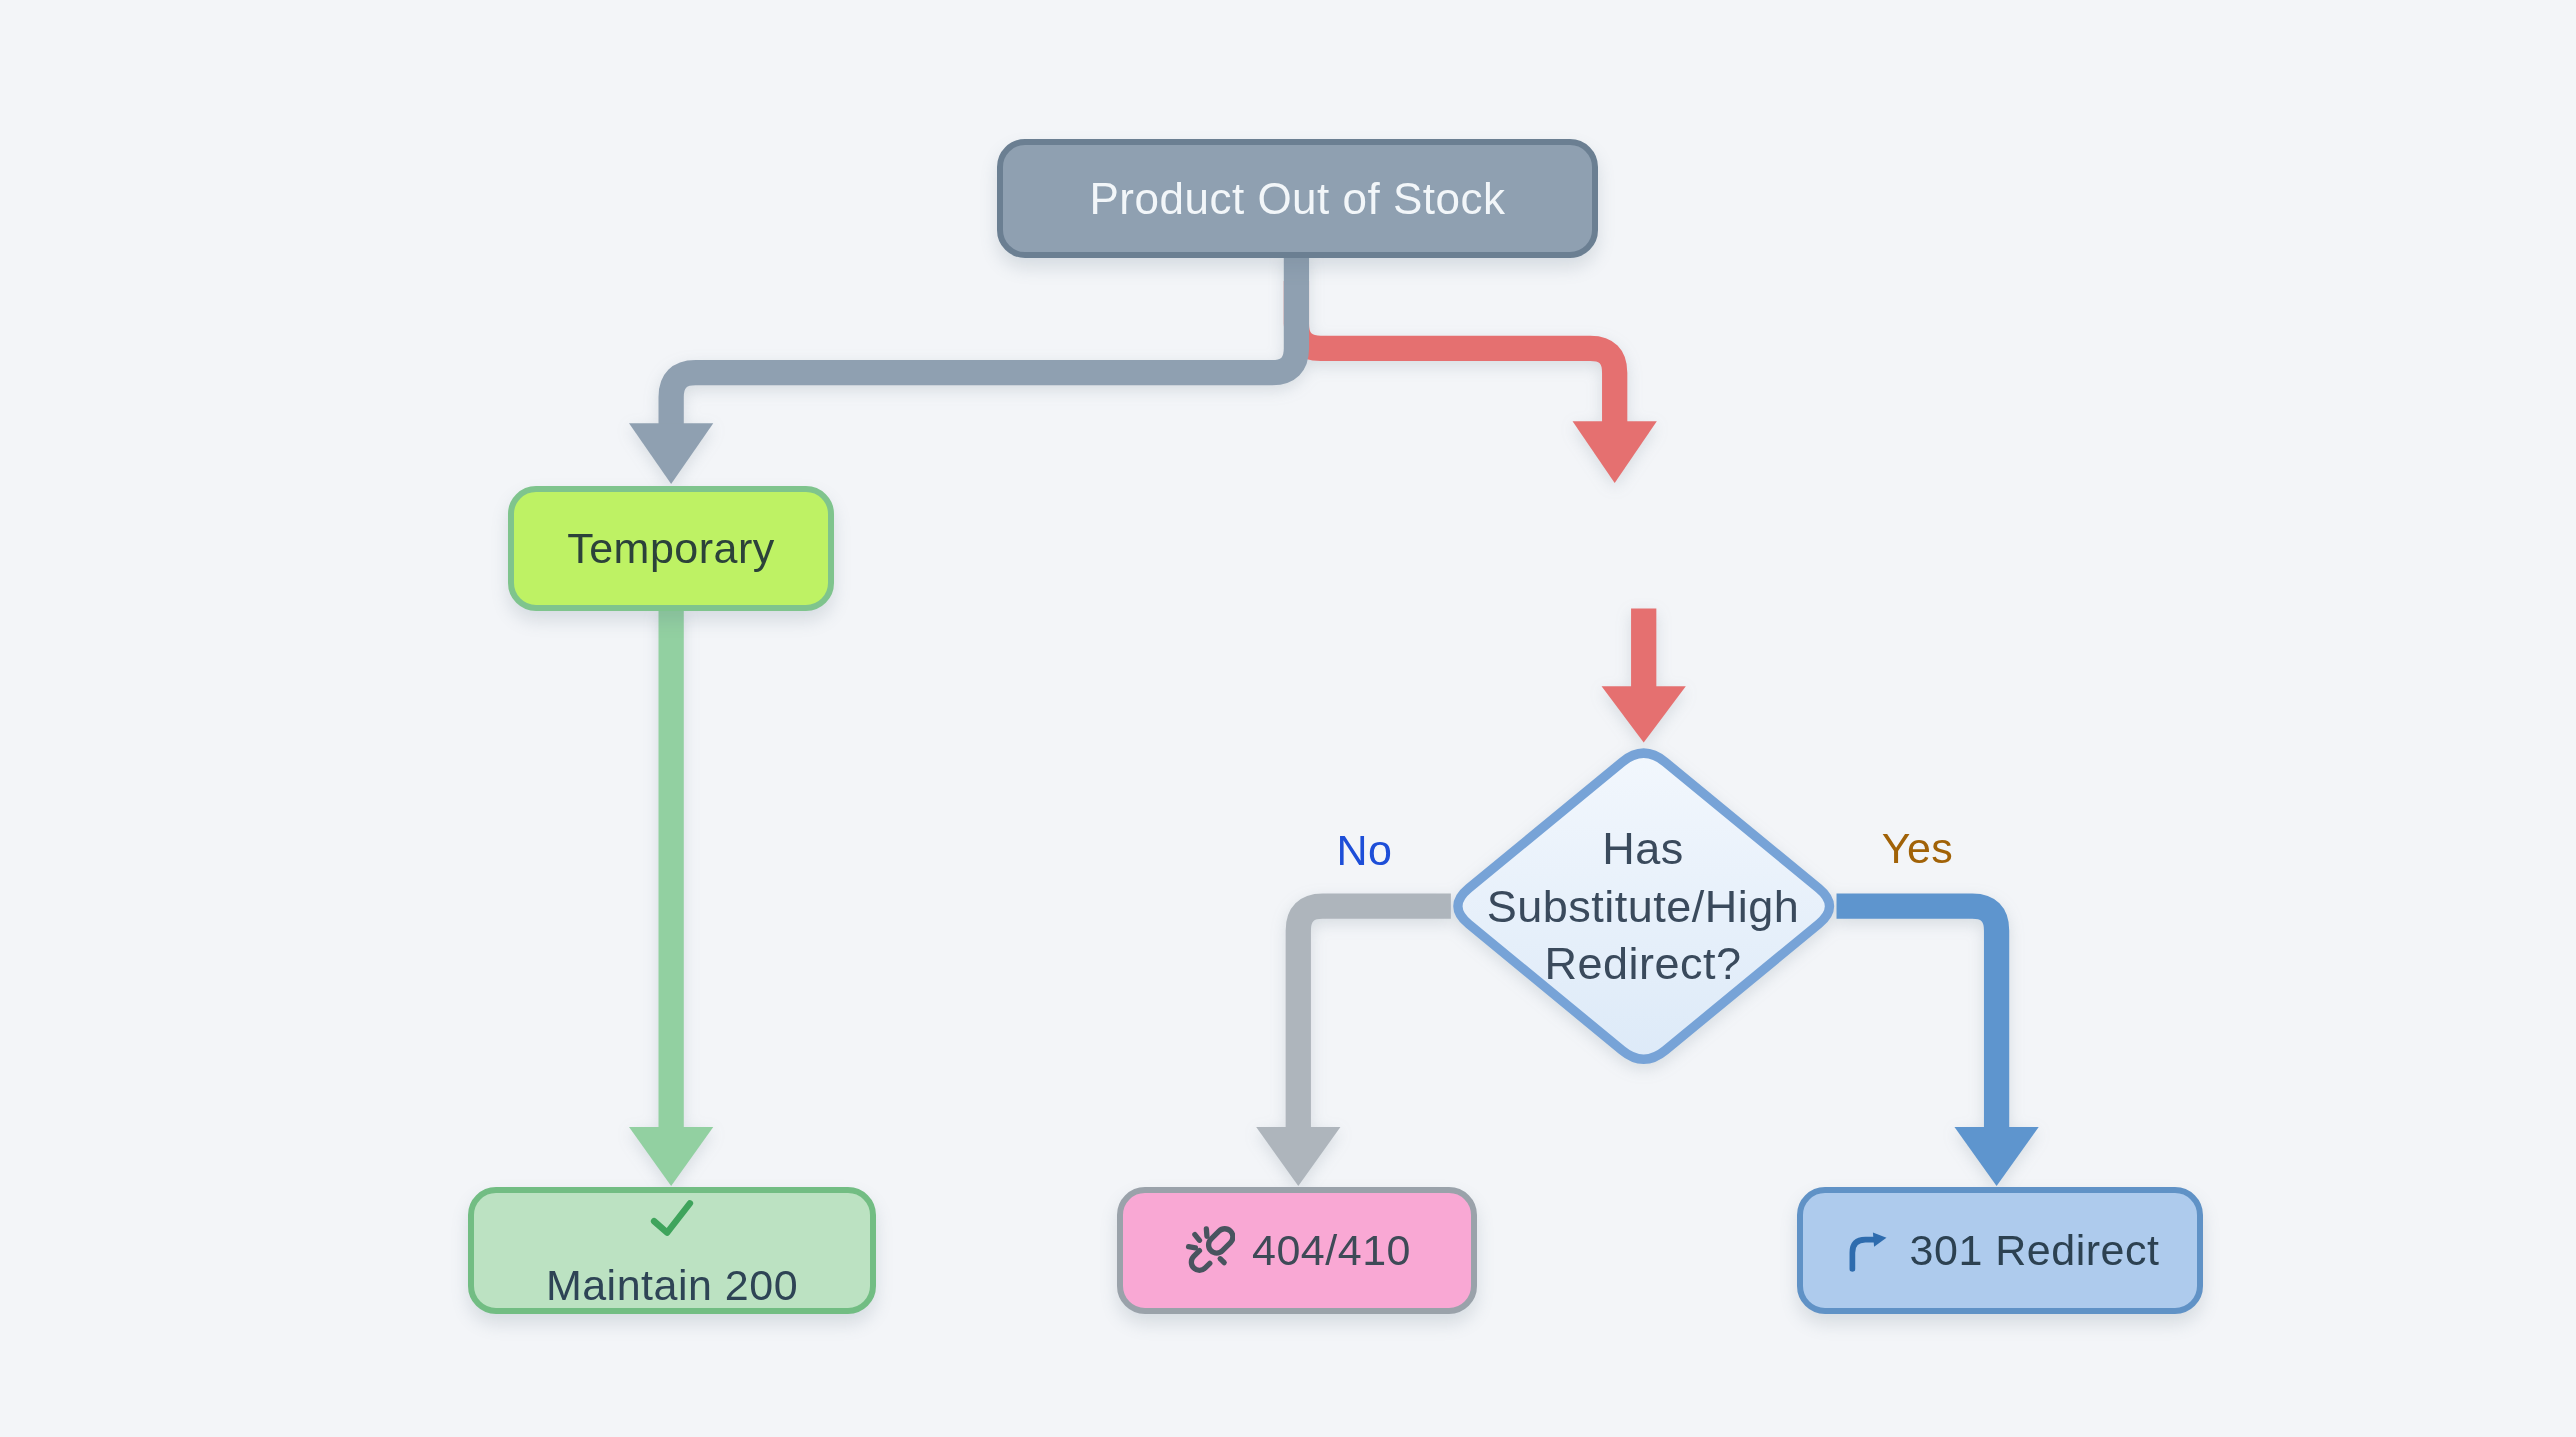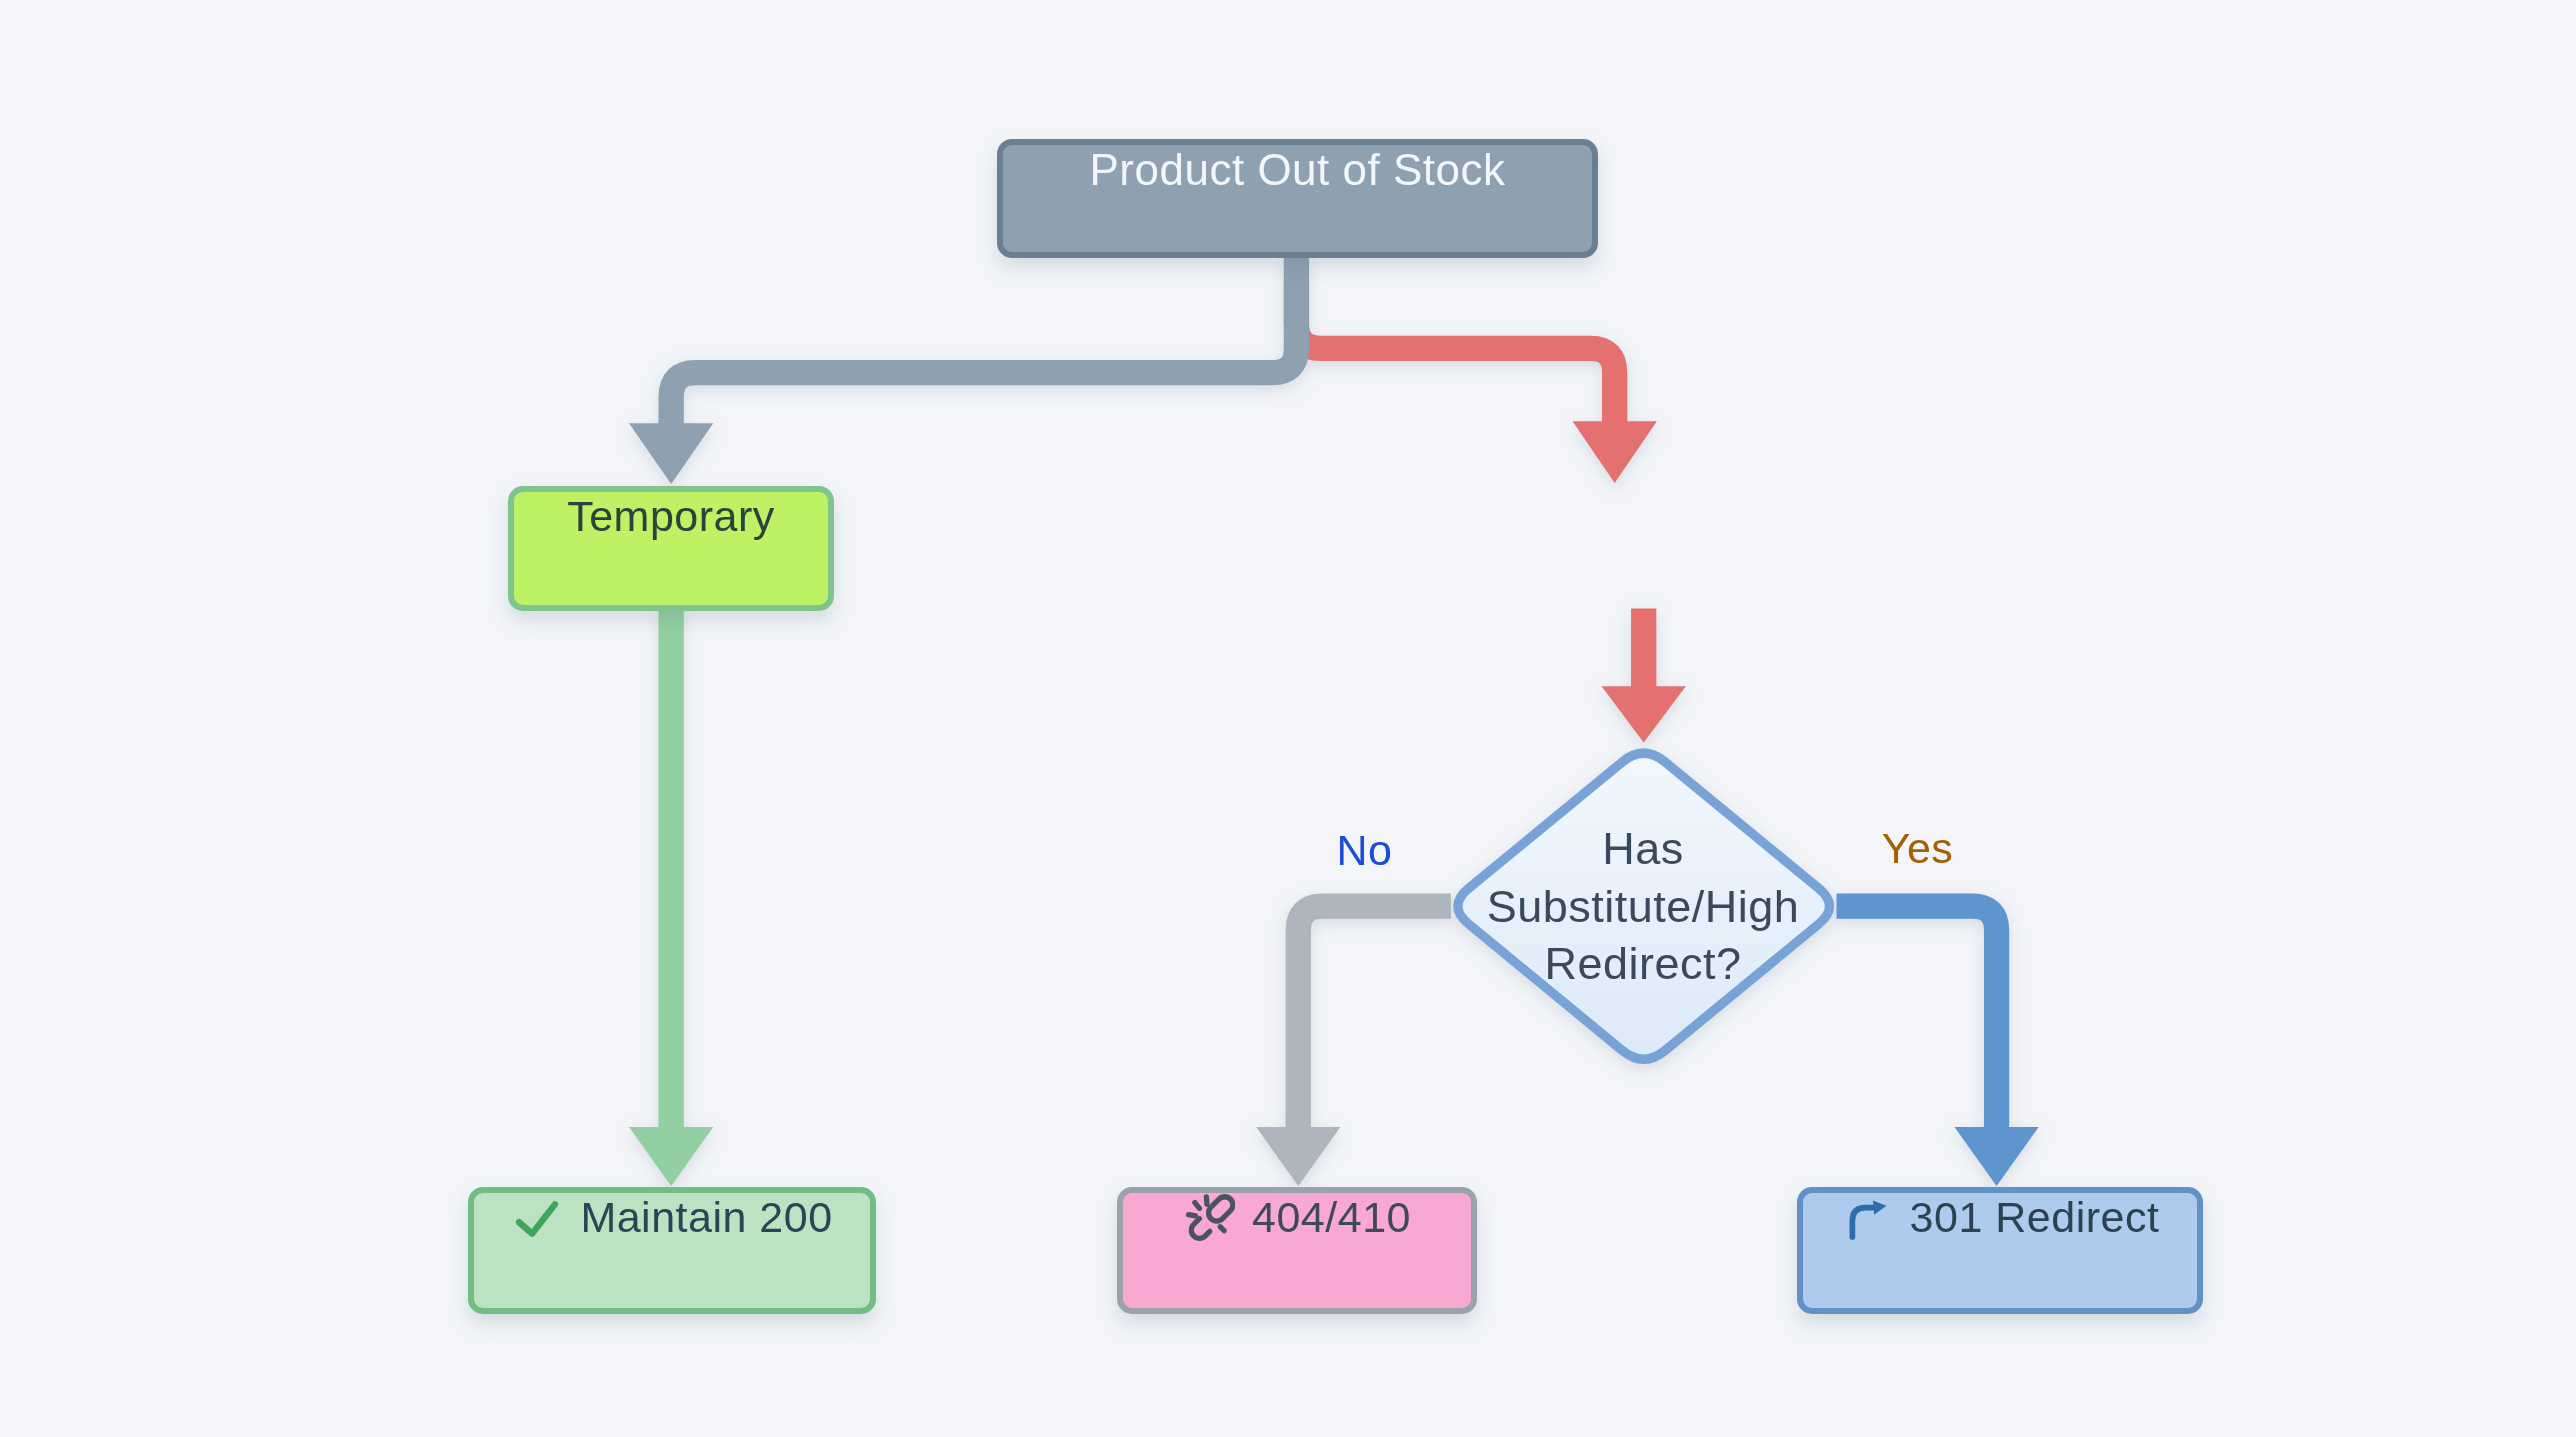--- a/index.html
+++ b/index.html
@@ -12,23 +12,23 @@
     position:relative;
     width:2576px;height:1438px;
   }
   .edges-svg{
     position:absolute;left:0;top:0;
     filter:drop-shadow(0 5.6px 7.5px rgba(90,110,130,0.18));
   }
   .node{
     position:absolute;
     box-sizing:border-box;
-    display:flex;align-items:flex-start;justify-content:center;
+    display:flex;align-items:center;justify-content:center;
     gap:17px;
-    border-style:solid;border-width:6.6px;border-radius:15px;
+    border-style:solid;border-width:6.6px;border-radius:28px;
     box-shadow:0 9.4px 17px rgba(90,110,130,0.18);
     font-size:43px;
     letter-spacing:0.5px;
     white-space:nowrap;
   }
   .node-root{
     left:997px;top:139px;width:601px;height:119px;
     font-size:44px;
   }
   .node-temporary{ left:508px;  top:486px;  width:326px; height:125px; }
@@ -104,21 +104,21 @@
 
   <div class="decision-text" style="color: rgb(58, 74, 92);">
     <span>Has</span>
     <span>Substitute/High</span>
     <span>Redirect?</span>
   </div>
 
   <div class="branch-label branch-label-no" style="color: #1d4ed8;">No</div>
   <div class="branch-label branch-label-yes" style="color: #a16207;">Yes</div>
 
-  <div class="node node-maintain" style="background-color: rgb(188, 226, 194); border-color: rgb(114, 189, 131); color: rgb(46, 68, 85);">
+  <div class="node node-maintain" style="background-color: rgb(188, 226, 194); border-color: rgb(114, 189, 131); color: rgb(46, 68, 85); flex-direction: column;">
     <span class="icon">
       <svg width="52" height="52" viewBox="0 0 64 64">
         <polyline points="10,36 26,50 54,14" fill="none" stroke-width="8" stroke-linecap="round" stroke-linejoin="round" stroke="#3FA45C"></polyline>
       </svg>
     </span>
     <span>Maintain 200</span>
   </div>
 
   <div class="node node-notfound" style="background-color: #f9a8d4; border-color: rgb(154, 162, 170); color: rgb(62, 74, 87);">
     <span class="icon">

